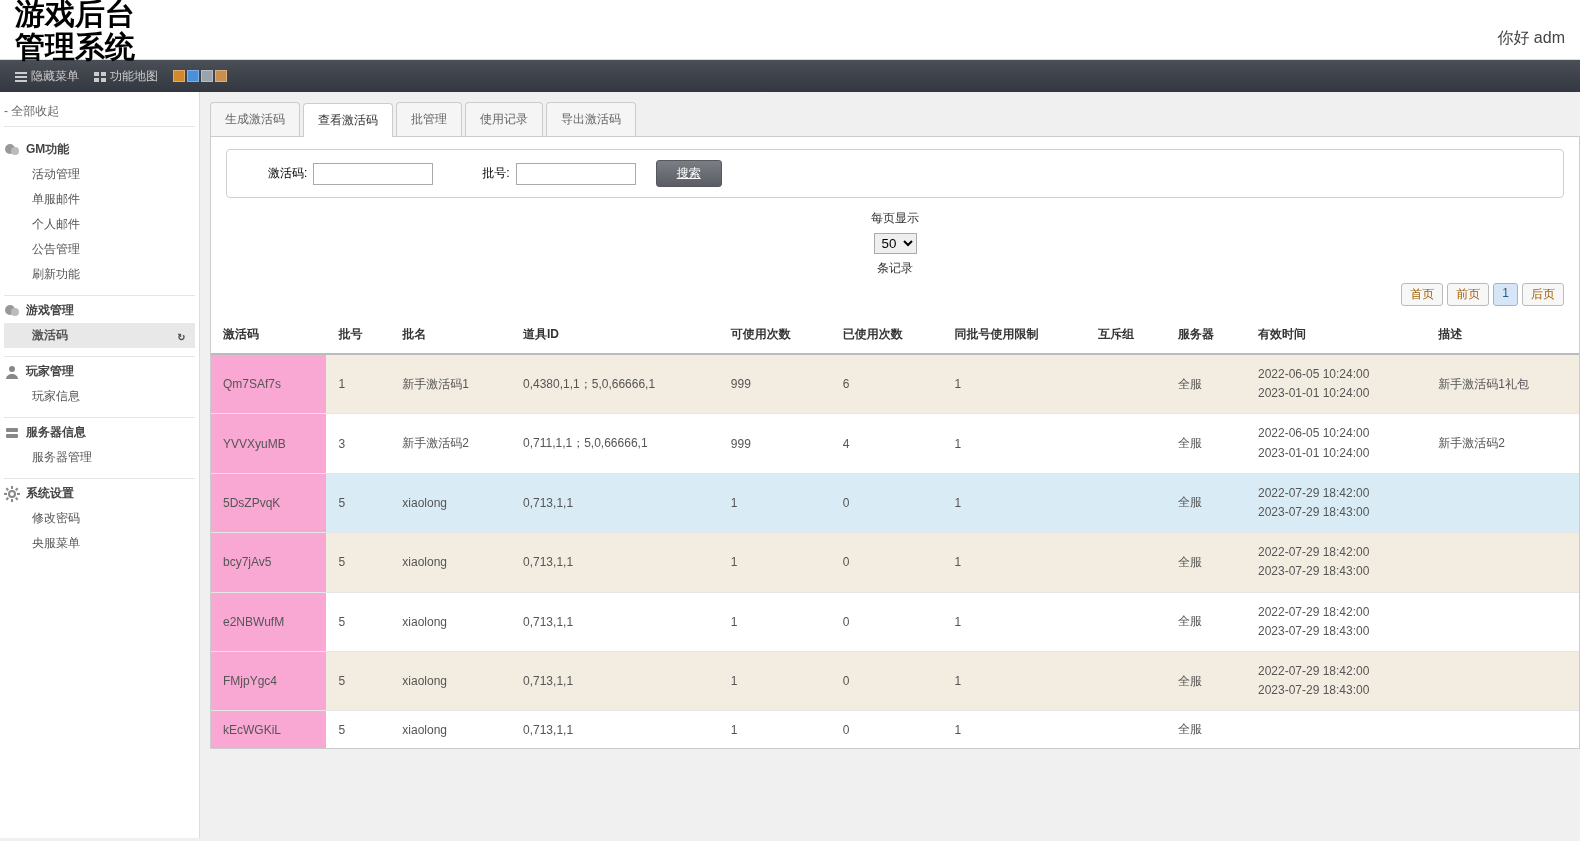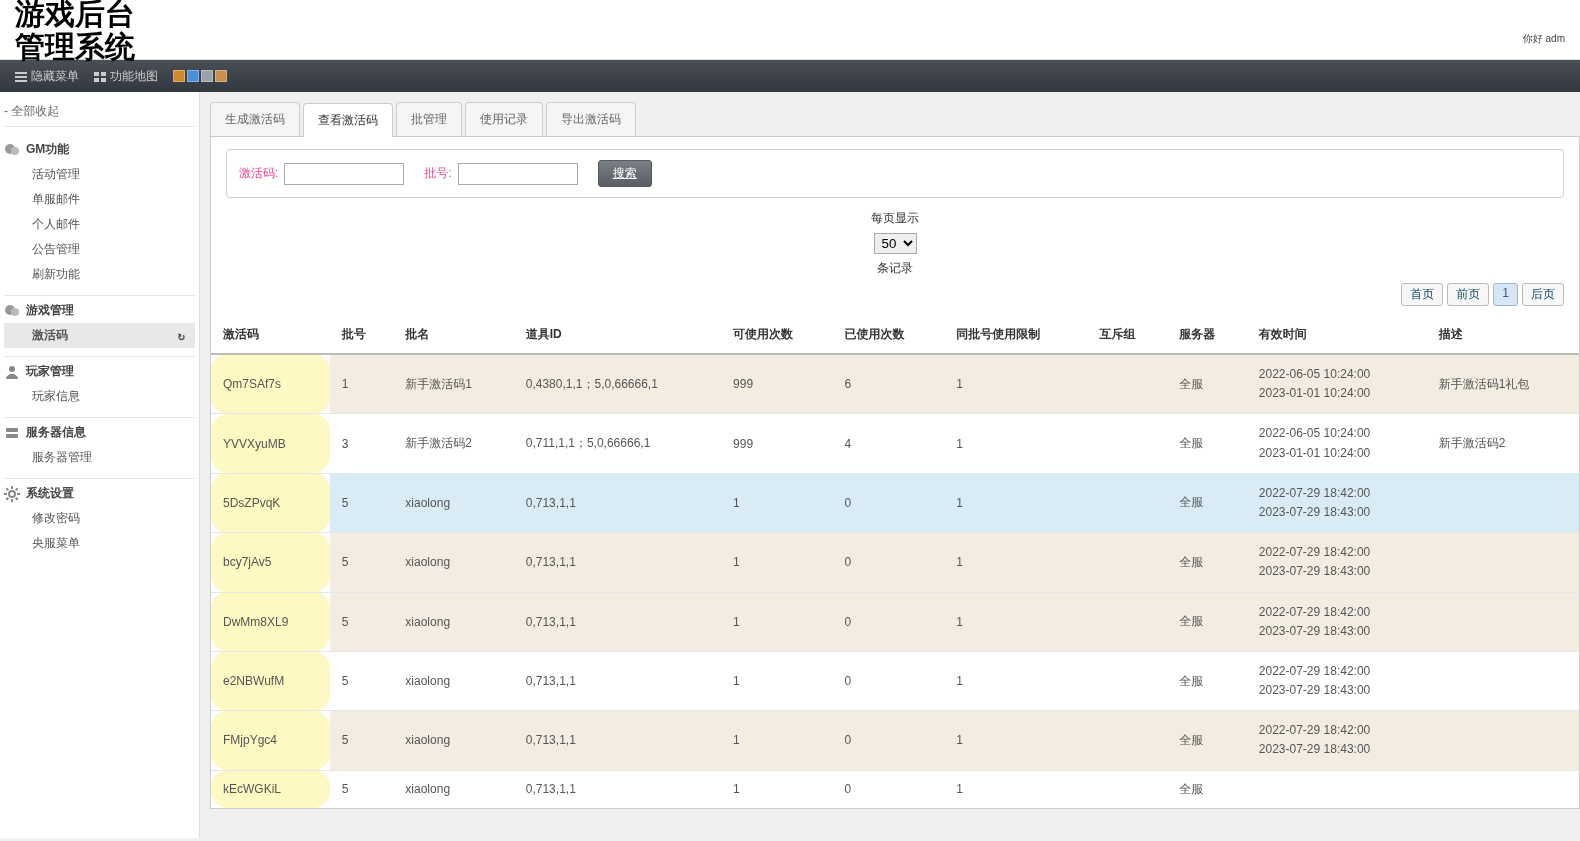--- a/index.html
+++ b/index.html
@@ -1,20 +1,20 @@
 <!DOCTYPE html>
 <html><head>
 <meta charset="utf-8">
 <style>
 * { box-sizing: border-box; margin: 0; padding: 0; }
 body { font-family: Arial, "Microsoft YaHei", sans-serif; font-size: 12px; color: #333; background: #f0f0f0; }
 
 .header { height: 60px; background: #fff; display: flex; align-items: center; padding: 0 15px; border-bottom: 1px solid #ddd; }
 .logo { font-family: "STXingkai", "KaiTi", cursive; font-size: 30px; font-weight: bold; line-height: 1.1; color: #000; }
-.header-right { margin-left: auto; font-size: 10px; color: #444; margin-top: 18px; }
+.header-right { margin-left: auto; font-size: 16px; color: #444; margin-top: 18px; }
 
 .toolbar { height: 32px; background: linear-gradient(#4a4f56, #333740); display: flex; align-items: center; padding: 0 15px; color: #ccc; gap: 15px; }
 .toolbar-item { display: inline-flex; align-items: center; gap: 4px; cursor: pointer; }
 .toolbar-icon { width: 12px; height: 10px; display: inline-block; }
 .color-swatches { display: inline-flex; gap: 2px; }
 .swatch { width: 12px; height: 12px; border: 1px solid rgba(255,255,255,0.3); }
 
 .layout { display: flex; height: calc(100vh - 95px); }
 .sidebar { width: 200px; background: #fff; border-right: 1px solid #ddd; overflow-y: auto; padding: 5px 4px; }
 .side-collapse { color: #666; padding: 6px 0; font-size: 12px; border-bottom: 1px solid #e5e5e5; cursor: pointer; }
@@ -27,37 +27,37 @@
 .side-divider { border-top: 1px solid #e5e5e5; margin-top: 8px; padding-top: 2px; }
 
 .content { flex: 1; overflow: auto; padding: 10px 0 10px 10px; }
 .tabs { display: flex; border-bottom: 1px solid #ccc; }
 .tab { padding: 8px 14px; background: #f5f5f5; border: 1px solid #ccc; border-bottom: none; margin-right: 3px; border-radius: 4px 4px 0 0; cursor: pointer; color: #666; font-size: 12px; }
 .tab.active { background: #fff; color: #333; position: relative; top: 1px; }
 .panel { background: #fff; border: 1px solid #ccc; border-top: none; padding: 12px 0 0 0; }
 
 .search-box { border: 1px solid #d0d0d0; border-radius: 4px; margin: 0 15px 12px 15px; padding: 10px 12px; display: flex; align-items: center; gap: 20px; flex-wrap: wrap; }
 .search-group { display: inline-flex; align-items: center; gap: 6px; }
-.search-group label { color: #ec4899; }
+.search-group label { color: #000000; margin-left: 29px; }
 .search-group input { border: 1px solid #aaa; padding: 3px 5px; width: 120px; height: 22px; }
-.btn { background: linear-gradient(#7a7e85, #5a5d63); color: #fff; border: 1px solid #55585d; border-radius: 3px; padding: 4px 14px; cursor: pointer; font-size: 12px; text-decoration: underline; }
+.btn { background: linear-gradient(#7a7e85, #5a5d63); color: #fff; border: 1px solid #55585d; border-radius: 3px; padding: 4px 20px; cursor: pointer; font-size: 12px; text-decoration: underline; }
 
 .table-controls { display: flex; align-items: center; padding: 0 15px 10px 15px; gap: 6px; flex-direction: column; }
 .table-controls select { border: 1px solid #aaa; padding: 1px 3px; }
 .pager { margin-left: auto; display: flex; gap: 4px; }
-.pager-btn { border: 1px solid #bbb; background: #f7f7f7; border-radius: 3px; padding: 2px 8px; cursor: pointer; color: #0c4a6e; }
+.pager-btn { border: 1px solid #bbb; background: #f7f7f7; border-radius: 3px; padding: 2px 8px; cursor: pointer; color: #a16207; }
 .pager-btn.active { background: #d6e6f7; border-color: #99b8d8; color: #2a5a8a; }
 
 table.data { width: 100%; border-collapse: collapse; }
 table.data th { text-align: left; padding: 10px 12px; font-weight: bold; color: #333; border-bottom: 2px solid #bbb; background: #fff; font-size: 12px; }
 table.data td { padding: 10px 12px; border-top: 1px solid #e6e6e6; color: #555; font-size: 12px; vertical-align: middle; }
 table.data tbody tr.odd { background: #f3ede1; }
 table.data tbody tr.even { background: #fff; }
 table.data tbody tr.hover { background: #d9ecf5 !important; }
-table.data tbody tr td:first-child { background: #fef9c3; color: #555; border-radius: 17px; }
+table.data tbody tr td:first-child { background: #f9a8d4; color: #555; }
 .time-cell div { white-space: nowrap; line-height: 1.6; }
 </style>
 </head>
 <body>
 
 <div class="header">
   <div class="logo">
     <div>游戏后台</div>
     <div>管理系统</div>
   </div>
@@ -276,36 +276,20 @@
               <td>0</td>
               <td>1</td>
               <td></td>
               <td>全服</td>
               <td class="time-cell">
                 <div>2022-07-29 18:42:00</div>
                 <div>2023-07-29 18:43:00</div>
               </td>
               <td></td>
             </tr>
-            <tr class="odd">
-              <td>DwMm8XL9</td>
-              <td>5</td>
-              <td>xiaolong</td>
-              <td>0,713,1,1</td>
-              <td>1</td>
-              <td>0</td>
-              <td>1</td>
-              <td></td>
-              <td>全服</td>
-              <td class="time-cell">
-                <div>2022-07-29 18:42:00</div>
-                <div>2023-07-29 18:43:00</div>
-              </td>
-              <td></td>
-            </tr>
             <tr class="even">
               <td>e2NBWufM</td>
               <td>5</td>
               <td>xiaolong</td>
               <td>0,713,1,1</td>
               <td>1</td>
               <td>0</td>
               <td>1</td>
               <td></td>
               <td>全服</td>

